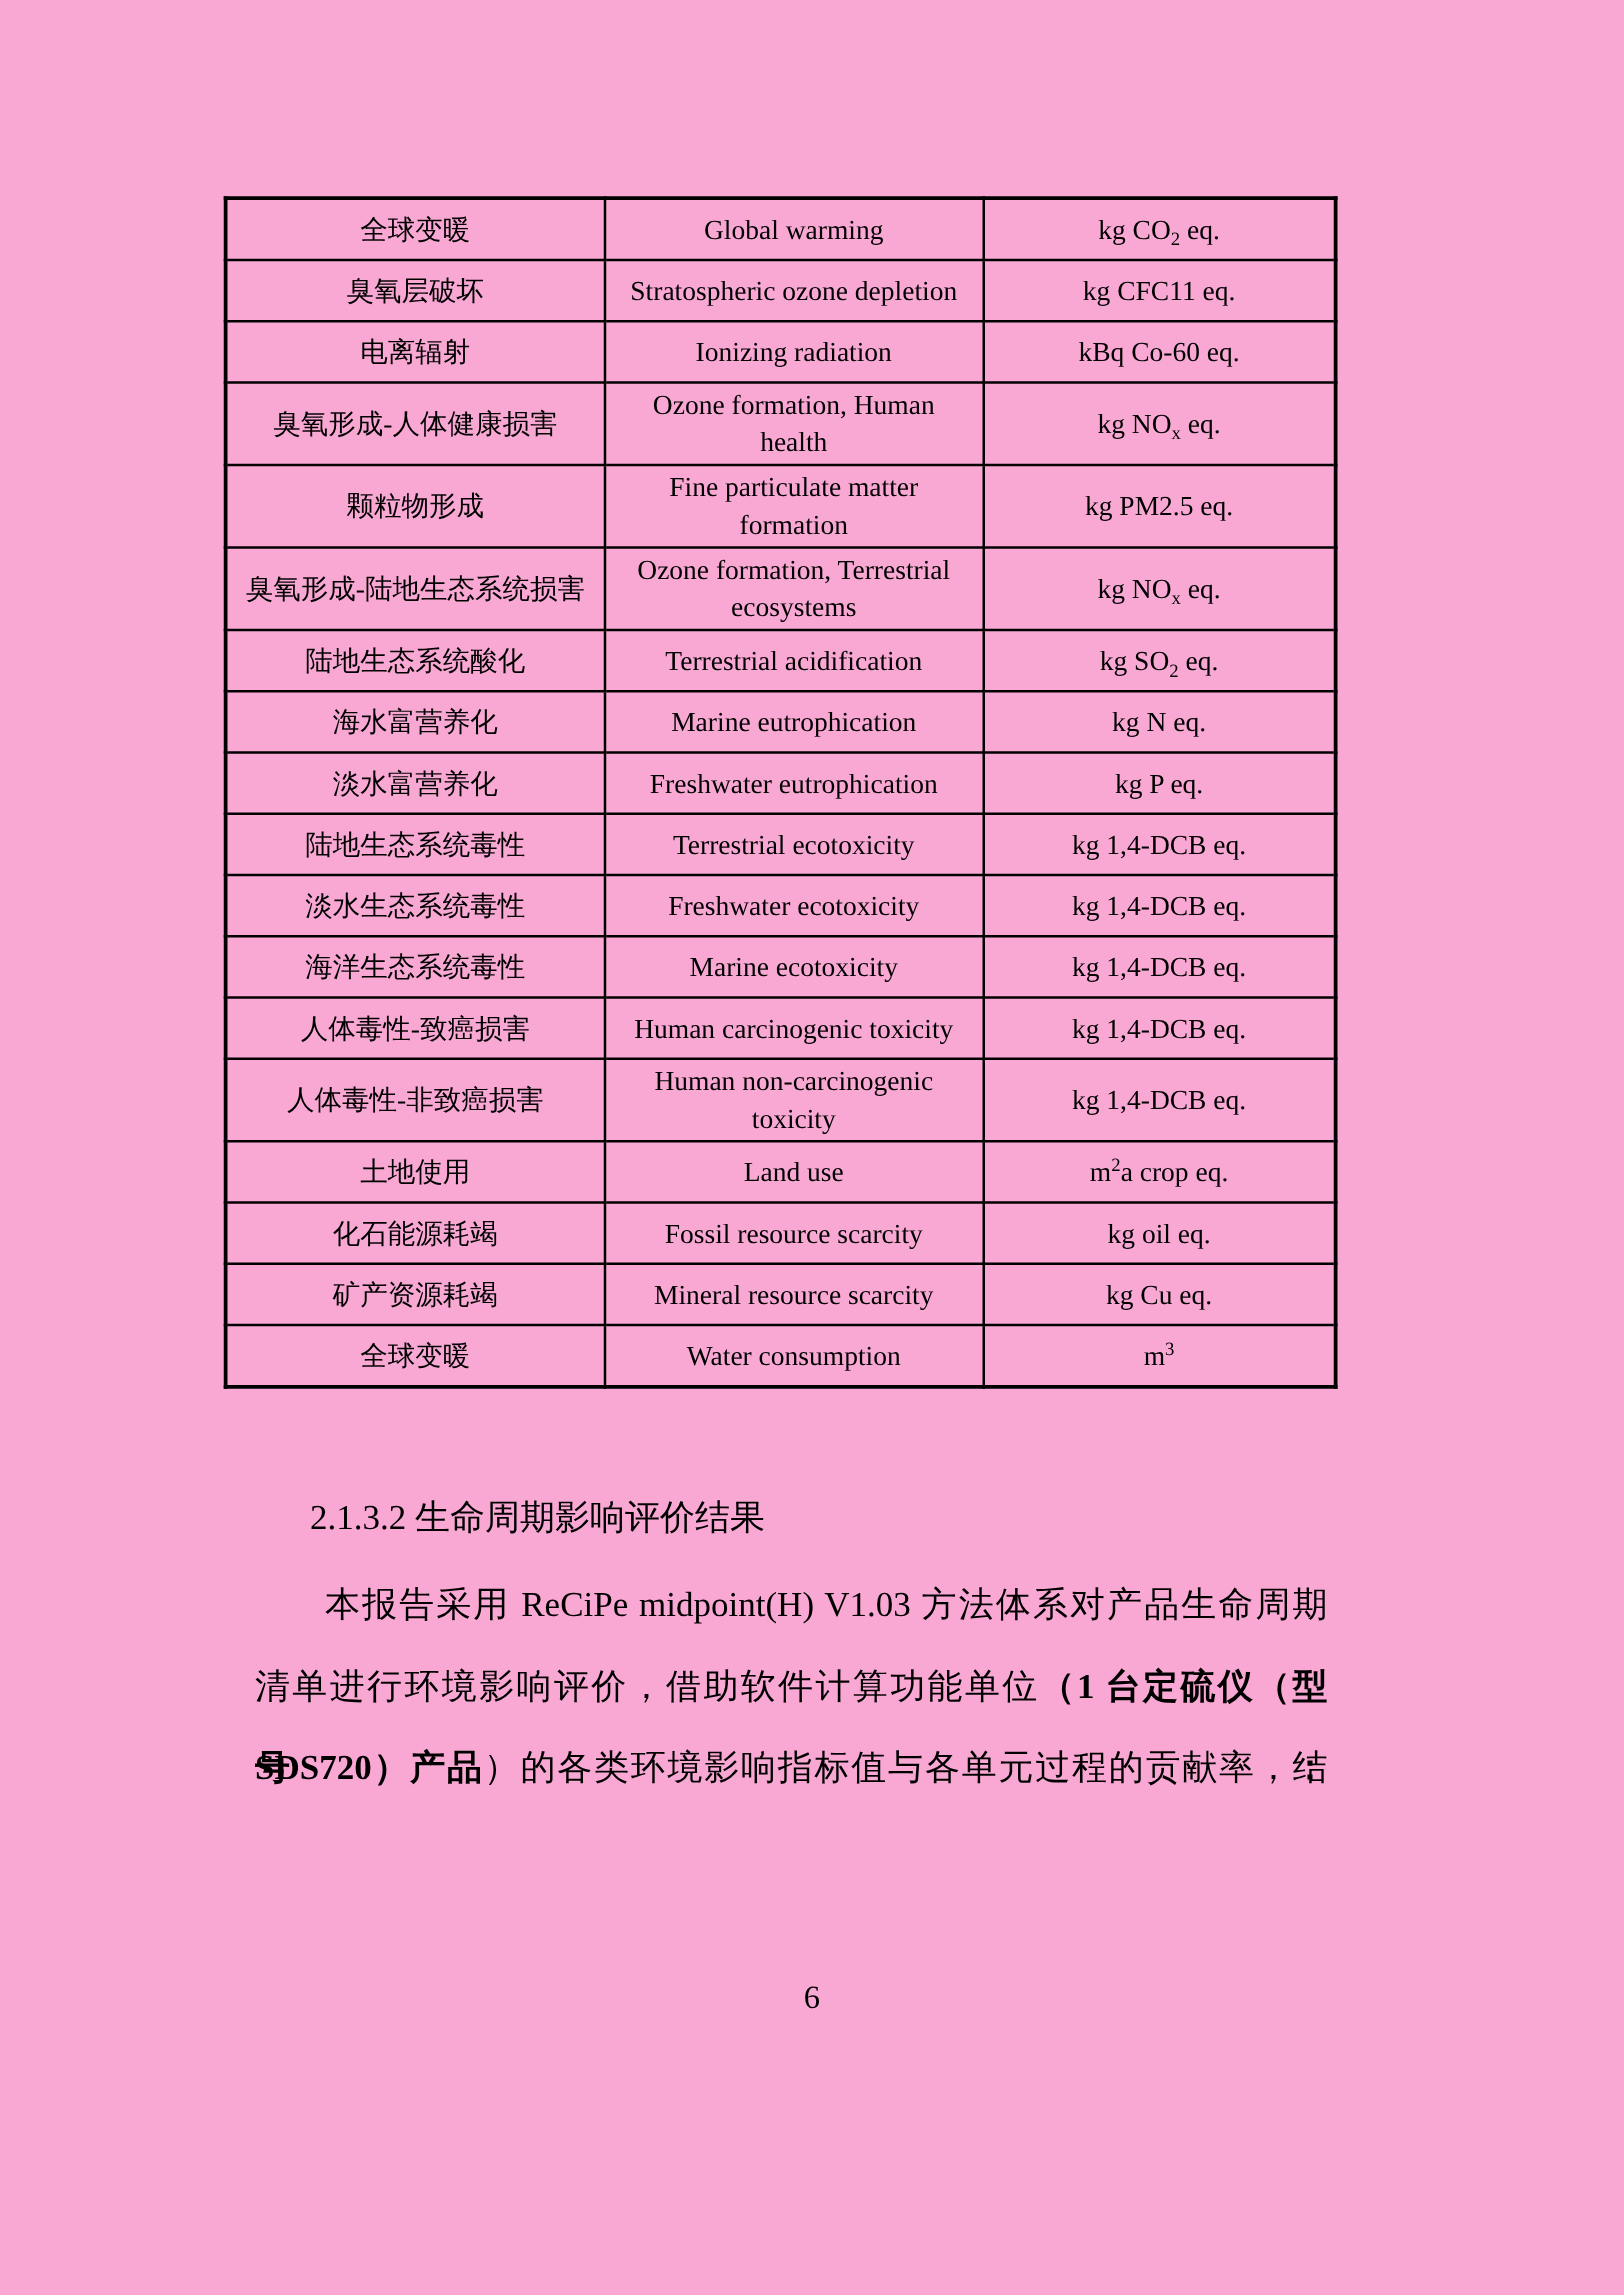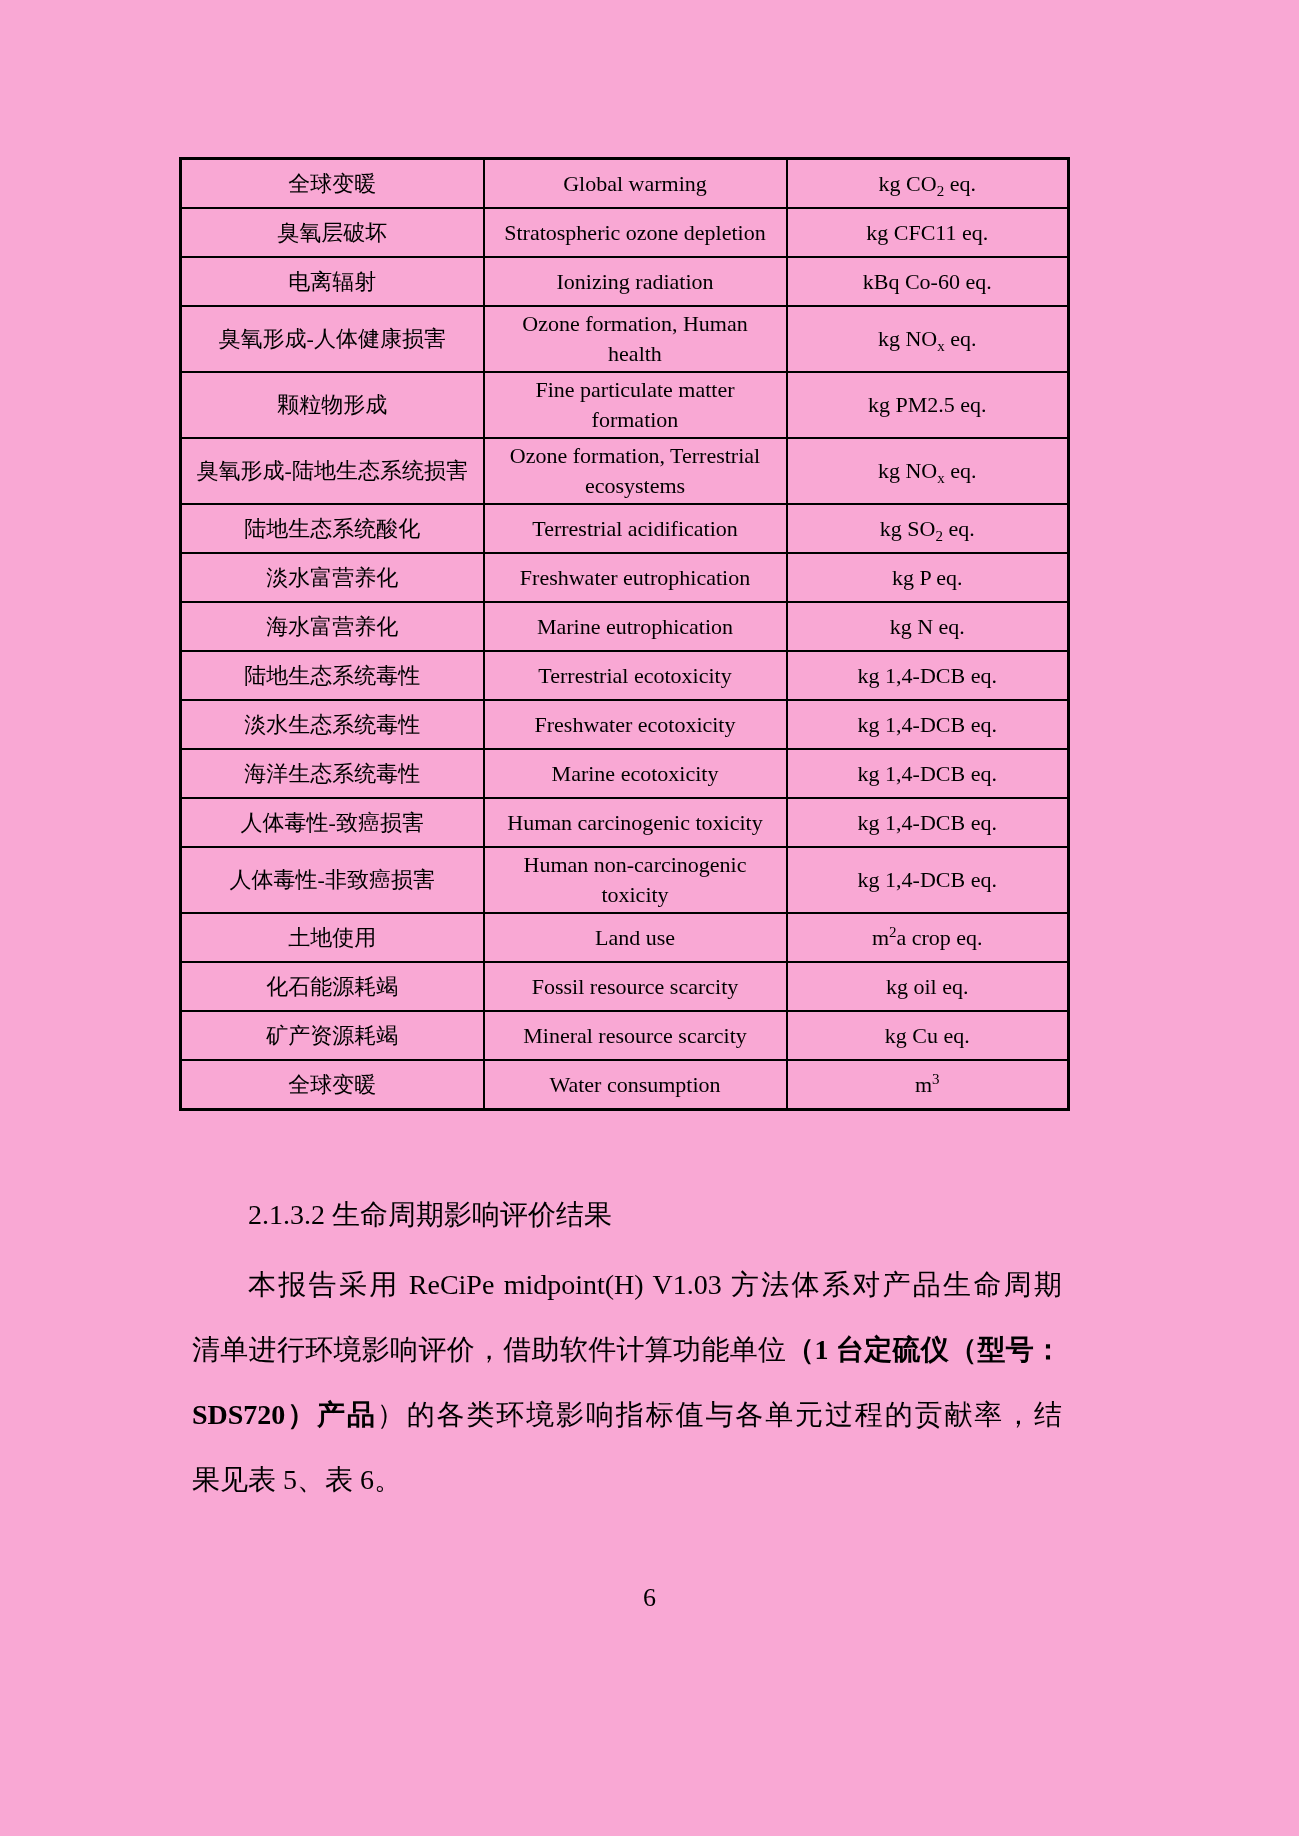--- a/index.html
+++ b/index.html
@@ -51,20 +51,21 @@
     font-size: 28px;
     font-weight: normal;
     line-height: 46px;
   }
   .para { margin-top: 14px; font-size: 28px; }
   .para-line {
     line-height: 65px;
     height: 65px;
     white-space: normal;
     overflow: visible;
+    margin-left: 12px;
   }
   .para-line.justify { text-align: justify; text-align-last: justify; }
   .para-line.lastline { text-align: left; text-align-last: left; }
   .para-line.indent { padding-left: 56px; }
   .para-line b { font-weight: bold; }
 
   
   .page-number {
     position: absolute;
     top: 1583px;
@@ -119,28 +120,28 @@
       <td class="en-cell">Ozone formation, Terrestrial
 ecosystems</td>
       <td class="unit-cell">kg NO<sub>x</sub> eq.</td>
     </tr>
           <tr>
       <td class="cn-cell">陆地生态系统酸化</td>
       <td class="en-cell">Terrestrial acidification</td>
       <td class="unit-cell">kg SO<sub>2</sub> eq.</td>
     </tr>
           <tr>
+      <td class="cn-cell">海水富营养化</td>
+      <td class="en-cell">Marine eutrophication</td>
+      <td class="unit-cell">kg N eq.</td>
+    </tr>
+          <tr>
       <td class="cn-cell">淡水富营养化</td>
       <td class="en-cell">Freshwater eutrophication</td>
       <td class="unit-cell">kg P eq.</td>
-    </tr>
-          <tr>
-      <td class="cn-cell">海水富营养化</td>
-      <td class="en-cell">Marine eutrophication</td>
-      <td class="unit-cell">kg N eq.</td>
     </tr>
           <tr>
       <td class="cn-cell">陆地生态系统毒性</td>
       <td class="en-cell">Terrestrial ecotoxicity</td>
       <td class="unit-cell">kg 1,4-DCB eq.</td>
     </tr>
           <tr>
       <td class="cn-cell">淡水生态系统毒性</td>
       <td class="en-cell">Freshwater ecotoxicity</td>
       <td class="unit-cell">kg 1,4-DCB eq.</td>
@@ -184,19 +185,18 @@
         </tbody>
     </table>
   </div>
 
   <div class="text-block">
     <h3 class="section-heading">2.1.3.2 生命周期影响评价结果</h3>
     <div class="para">
         <div class="para-line justify indent"><span>本报告采用 ReCiPe midpoint(H) V1.03 方法体系对产品生命周期</span></div>
         <div class="para-line justify"><span>清单进行环境影响评价，借助软件计算功能单位</span><b>（1 台定硫仪（型号：</b></div>
         <div class="para-line justify"><b>SDS720）产品</b><span>）的各类环境影响指标值与各单元过程的贡献率，结</span></div>
-        <div class="para-line lastline"><span>果见表 5、表 6。</span></div>
       </div>
   </div>
 
   <div class="page-number">6</div>
 
 </div>
 
 </body></html>

